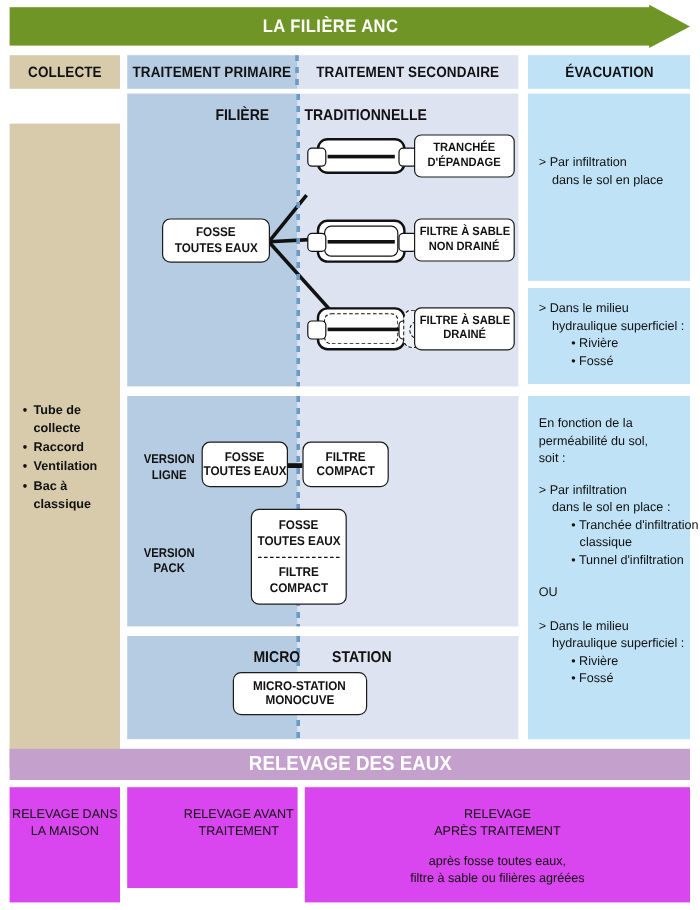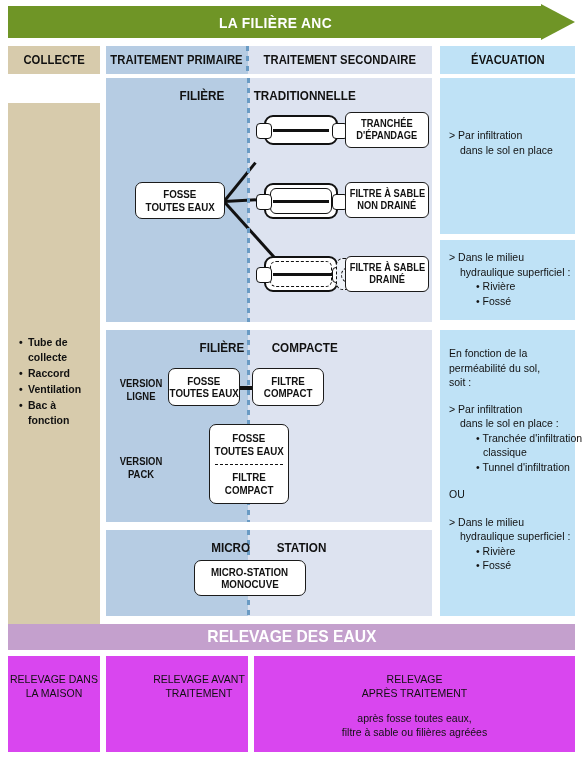--- a/index.html
+++ b/index.html
@@ -167,21 +167,21 @@
     position:absolute;left:8px;top:624px;width:567px;height:26px;background:#c4a0cd;
     display:flex;align-items:center;justify-content:center;
     color:#fff;font-weight:bold;font-size:17px;
   }
   #relevage-banner span{transform:scaleX(.92);}
   .relcell{
     position:absolute;top:656px;background:#d946ef;
     text-align:center;color:#111;box-sizing:border-box;padding-top:16px;
   }
   #rel-1{left:8px;width:92px;height:96px;}
-  #rel-2{left:106px;width:142px;height:96px;padding-left:44px;}
+  #rel-2{left:106px;width:142px;height:84px;padding-left:44px;}
   #rel-3{left:254px;width:321px;height:96px;}
   .relcell .t{font-size:10.5px;line-height:14px;}
   .relcell .s{font-size:10.5px;line-height:14px;margin-top:11px;}
 </style>
 </head>
 <body>
 
 <div class="stage">
 
   <div id="title-arrow">
@@ -204,21 +204,21 @@
     </div>
 
   <div style="position:absolute;left:246px;top:46px;width:2.5px;height:28px;background:repeating-linear-gradient(to bottom,#6a9bc4 0 5px,transparent 5px 10px);z-index:7;"></div>
 
   <div id="col-collecte">
     <div id="collecte-bullets">
       <ul>
         <li>Tube de collecte</li>
         <li>Raccord</li>
         <li>Ventilation</li>
-        <li>Bac à fonction</li>
+        <li>Bac à classique</li>
       </ul>
     </div>
   </div>
 
   <div class="midsec" id="sec-trad">
     <div class="left"></div>
     <div class="right"></div>
     <div class="divider"></div>
     <div class="sectitle">
       <span>FILIÈRE</span>
@@ -270,25 +270,20 @@
   </div>
   <div class="label-box" style="left:345px;top:256px;width:84px;height:36px;">
     <div>FILTRE À SABLE</div>
     <div>DRAINÉ</div>
   </div>
 
   <div class="midsec" id="sec-compact">
     <div class="left"></div>
     <div class="right"></div>
     <div class="divider"></div>
-    <div class="sectitle">
-      <span>FILIÈRE</span>
-      <span style="display:inline-block;width:14px"></span>
-      <span>COMPACTE</span>
-    </div>
   </div>
 
   <div class="sidelabel" style="left:112px;top:377px;width:58px;">
     <div>VERSION</div>
     <div>LIGNE</div>
   </div>
   <div class="conn" style="left:218px;top:386px;width:34px;height:4px;"></div>
   <div class="node" style="left:168px;top:368px;width:72px;height:38px;">
     <div>FOSSE</div>
     <div>TOUTES EAUX</div>

